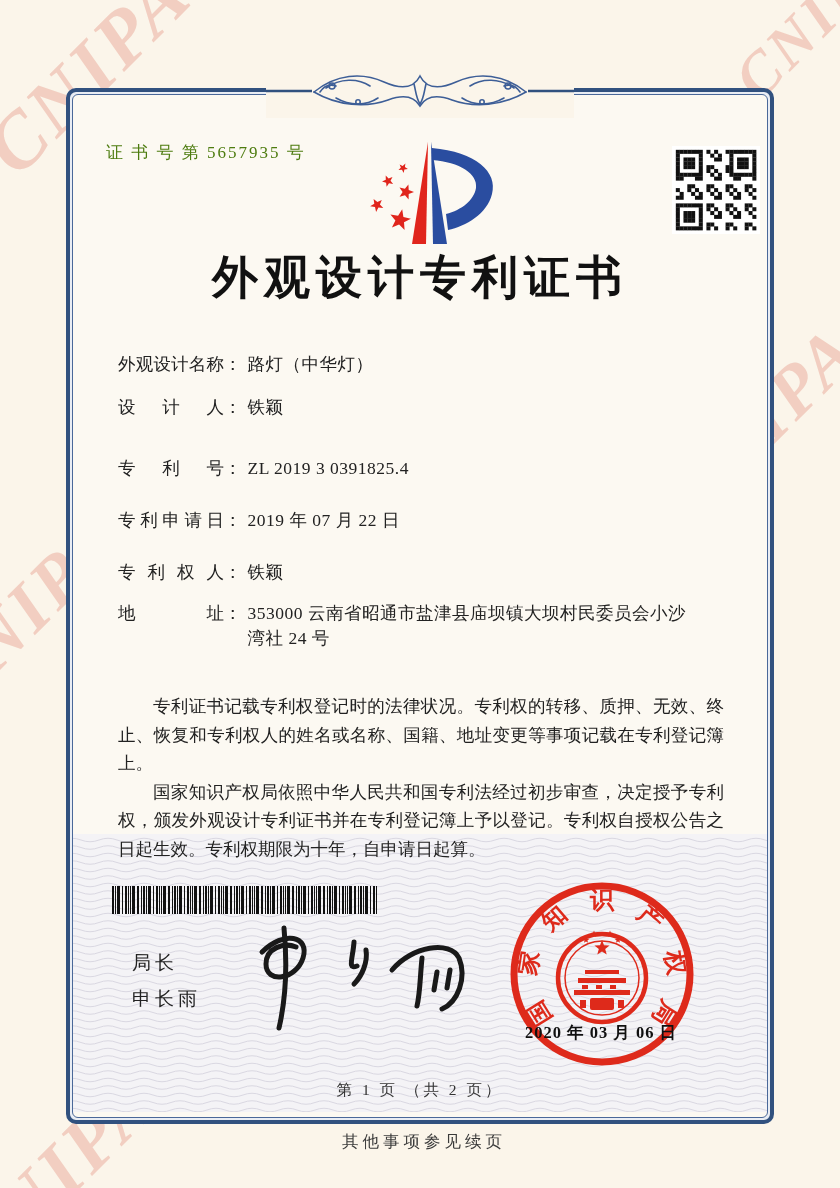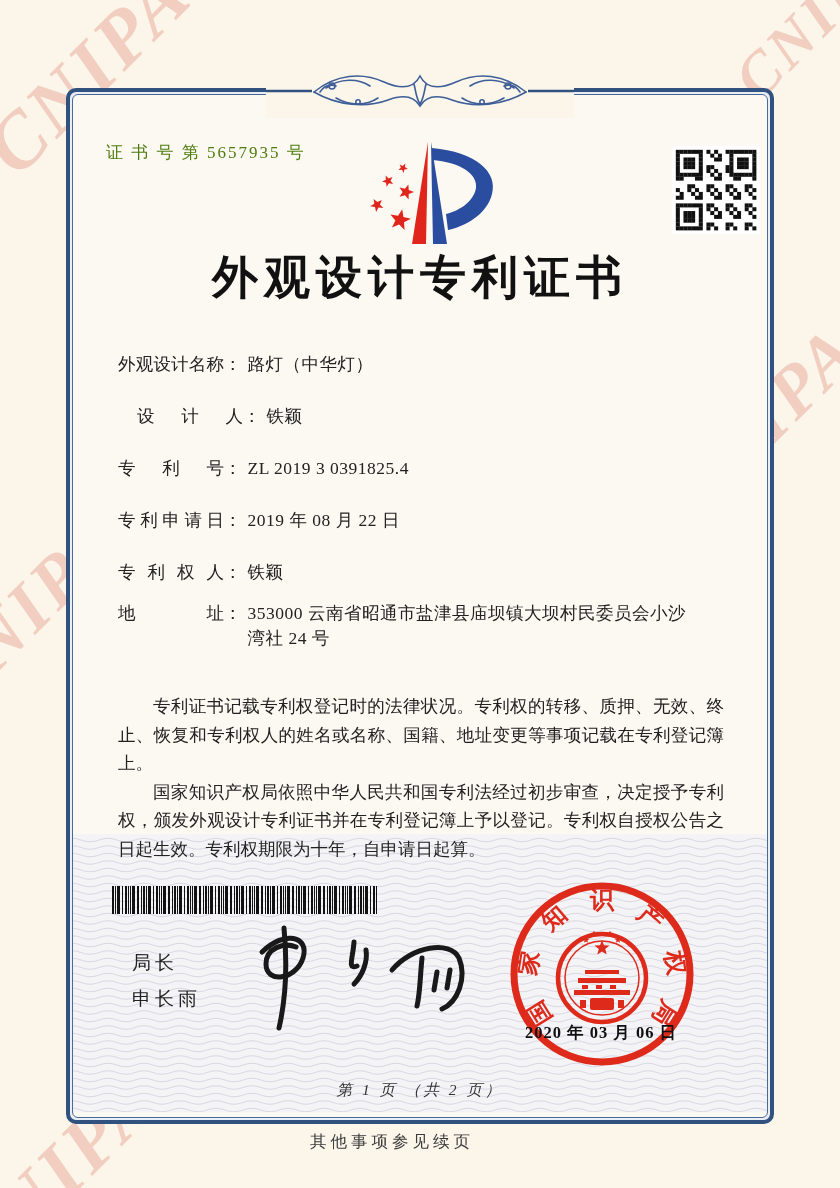--- a/index.html
+++ b/index.html
@@ -62,25 +62,25 @@
     position:absolute;left:132px;
     font-family:Liberation Mono, monospace;
     font-size:19px;letter-spacing:4px;color:#222;
   }
   .seal-date{
     position:absolute;left:516px;top:1022px;width:170px;text-align:center;
     font-size:16.5px;letter-spacing:1px;color:#101010;font-weight:600;
   }
   .page-no{
     position:absolute;left:0;top:1080px;width:840px;text-align:center;
-    font-size:15.5px;letter-spacing:3px;color:#333;font-style:italic;
+    font-size:15.5px;letter-spacing:3px;color:#333;
   }
   .footer-note{
     position:absolute;left:0;top:1131px;width:784px;text-align:center;
-    font-size:16.5px;letter-spacing:4px;color:#3a3a3a;
+    font-size:16.5px;letter-spacing:4px;color:#3a3a3a;padding-left:32px;
   }
 </style>
 </head>
 <body>
 
 <div class="wm" style="left:-38px;top:26px;font-size:78px;">CNIPA</div>
 <div class="wm" style="left:716px;top:-16px;font-size:60px;">CNIPA</div>
 <div class="wm" style="left:646px;top:380px;font-size:72px;">CNIPA</div>
 <div class="wm" style="left:-92px;top:570px;font-size:72px;">CNIPA</div>
 <div class="wm" style="left:330px;top:750px;font-size:96px;color:rgba(233,168,152,.28);">CNIPA</div>
@@ -355,28 +355,28 @@
     <rect x="80.34782608695653" y="80.34782608695653" width="4.026086956521739" height="4.026086956521739" fill="#111"></rect>
   </svg>
 
 <div class="cert-no">证 书 号 第 5657935 号</div>
 
 <div class="title">外观设计专利证书</div>
 
 <div class="row" style="top:352px;">
   <span class="row-label">外观设计名称</span><span class="row-colon">：</span><span class="row-value">路灯（中华灯）</span>
 </div>
-<div class="row" style="top:404px;margin-left:19px;">
+<div class="row" style="top:395px;">
   <span class="row-label">设计人</span><span class="row-colon">：</span><span class="row-value">铁颖</span>
 </div>
 <div class="row" style="top:456px;">
   <span class="row-label">专利号</span><span class="row-colon">：</span><span class="row-value">ZL 2019 3 0391825.4</span>
 </div>
 <div class="row" style="top:508px;">
-  <span class="row-label">专利申请日</span><span class="row-colon">：</span><span class="row-value">2019 年 08 月 22 日</span>
+  <span class="row-label">专利申请日</span><span class="row-colon">：</span><span class="row-value">2019 年 07 月 22 日</span>
 </div>
 <div class="row" style="top:560px;">
   <span class="row-label">专利权人</span><span class="row-colon">：</span><span class="row-value">铁颖</span>
 </div>
 <div class="row" style="top:601px;">
   <span class="row-label">地址</span><span class="row-colon">：</span><span class="row-value" style="width:452px;">353000 云南省昭通市盐津县庙坝镇大坝村民委员会小沙湾社 24 号</span>
 </div>
 <div class="row" style="top:655px;width:606px;">
 </div>
 

